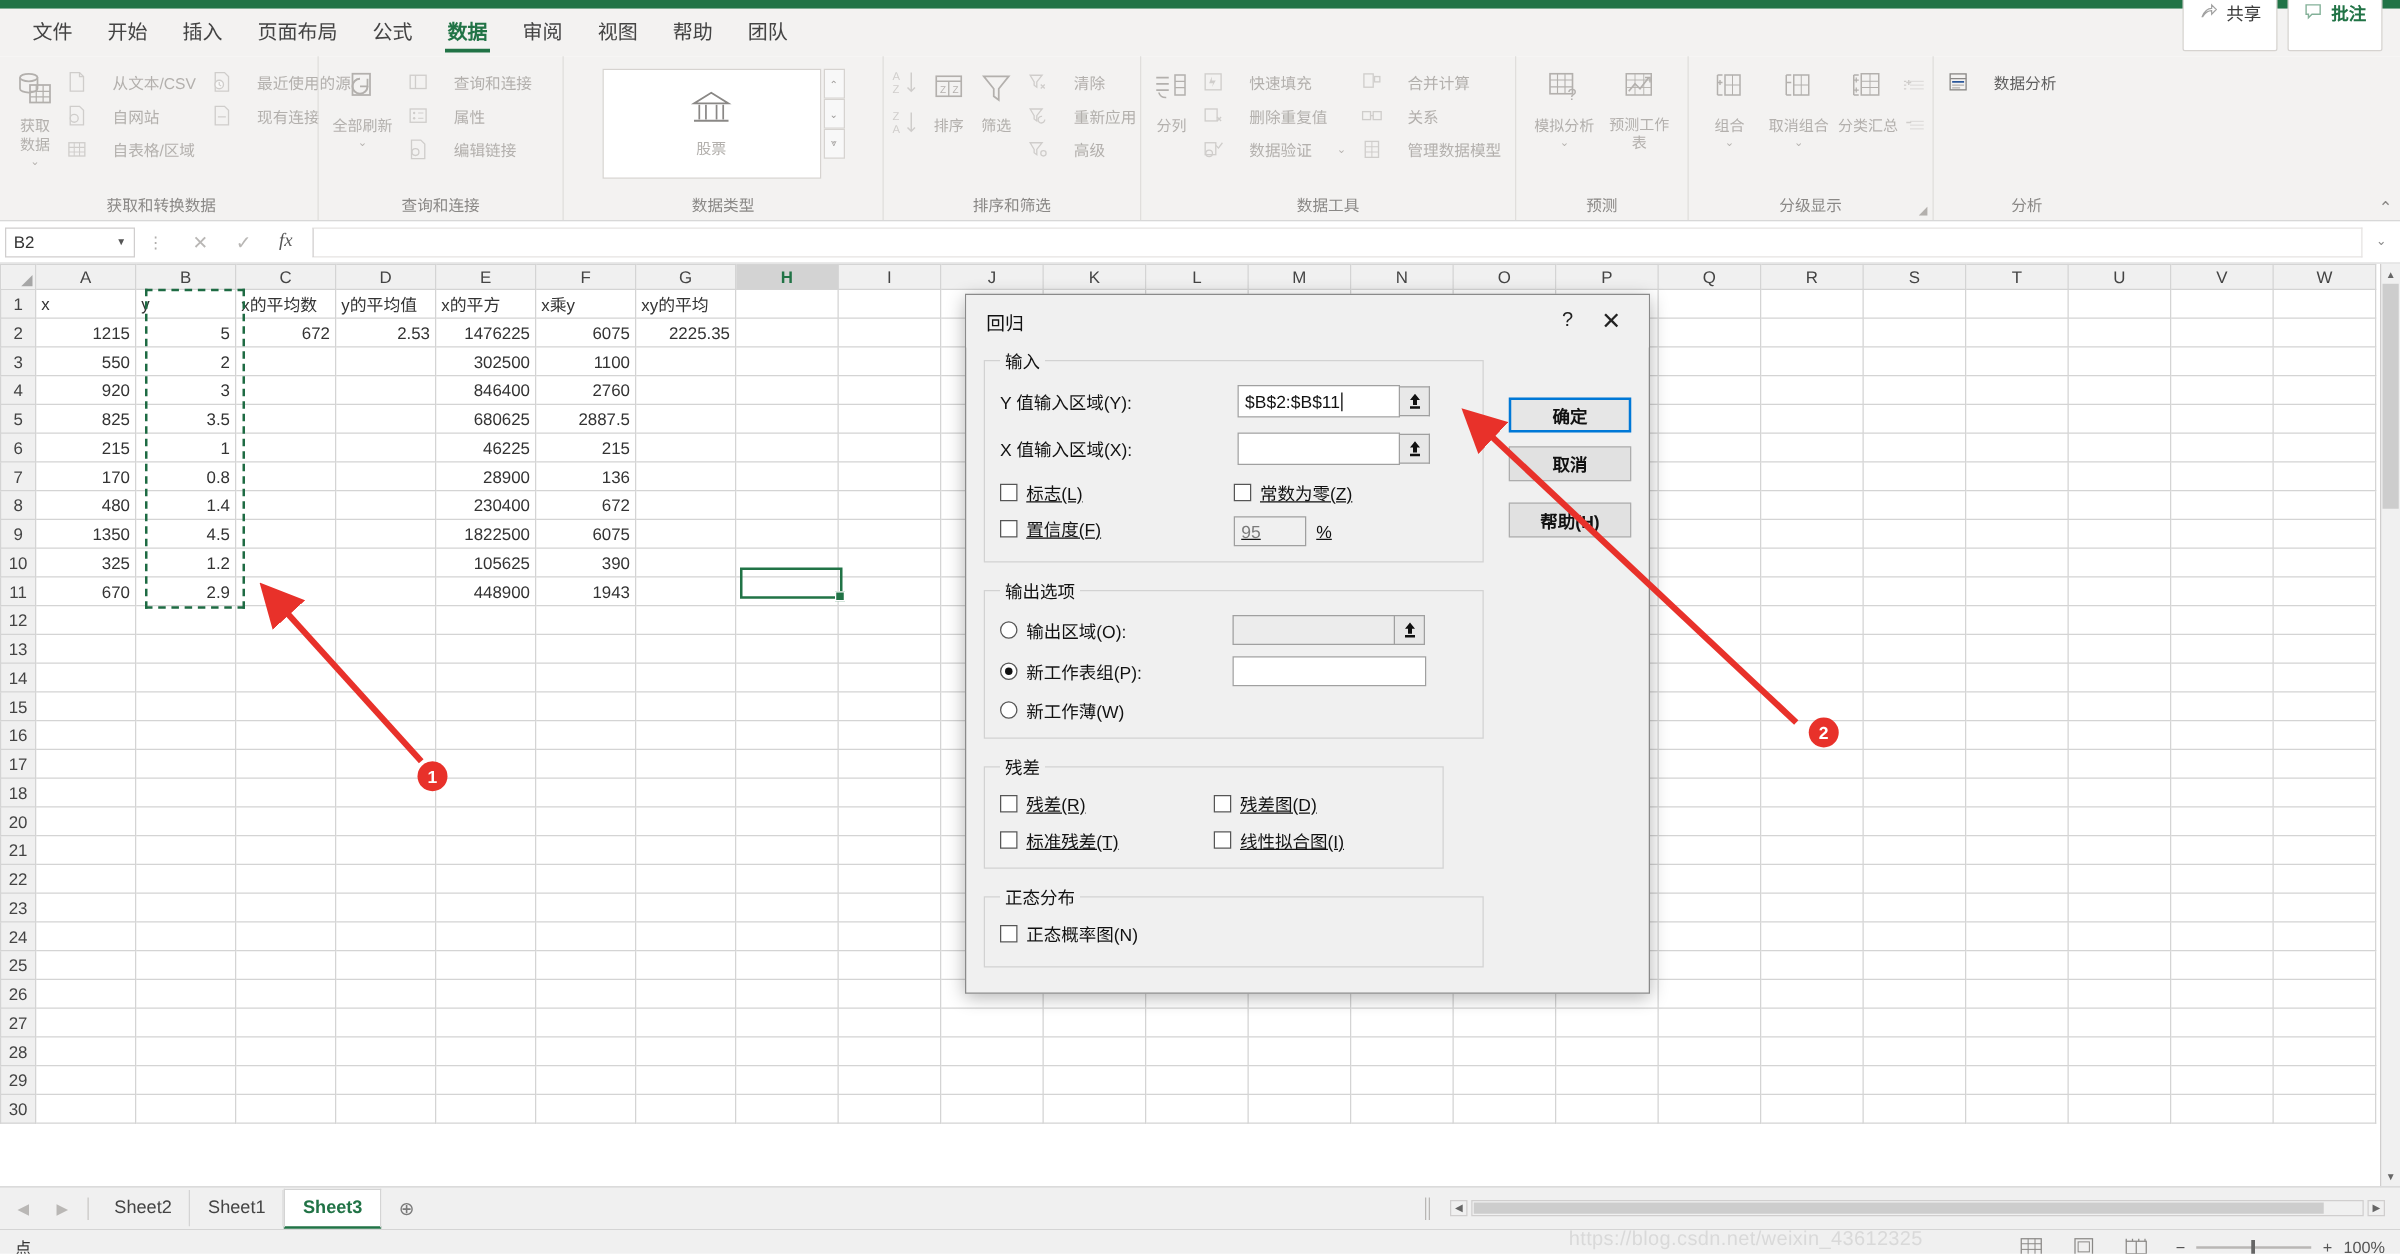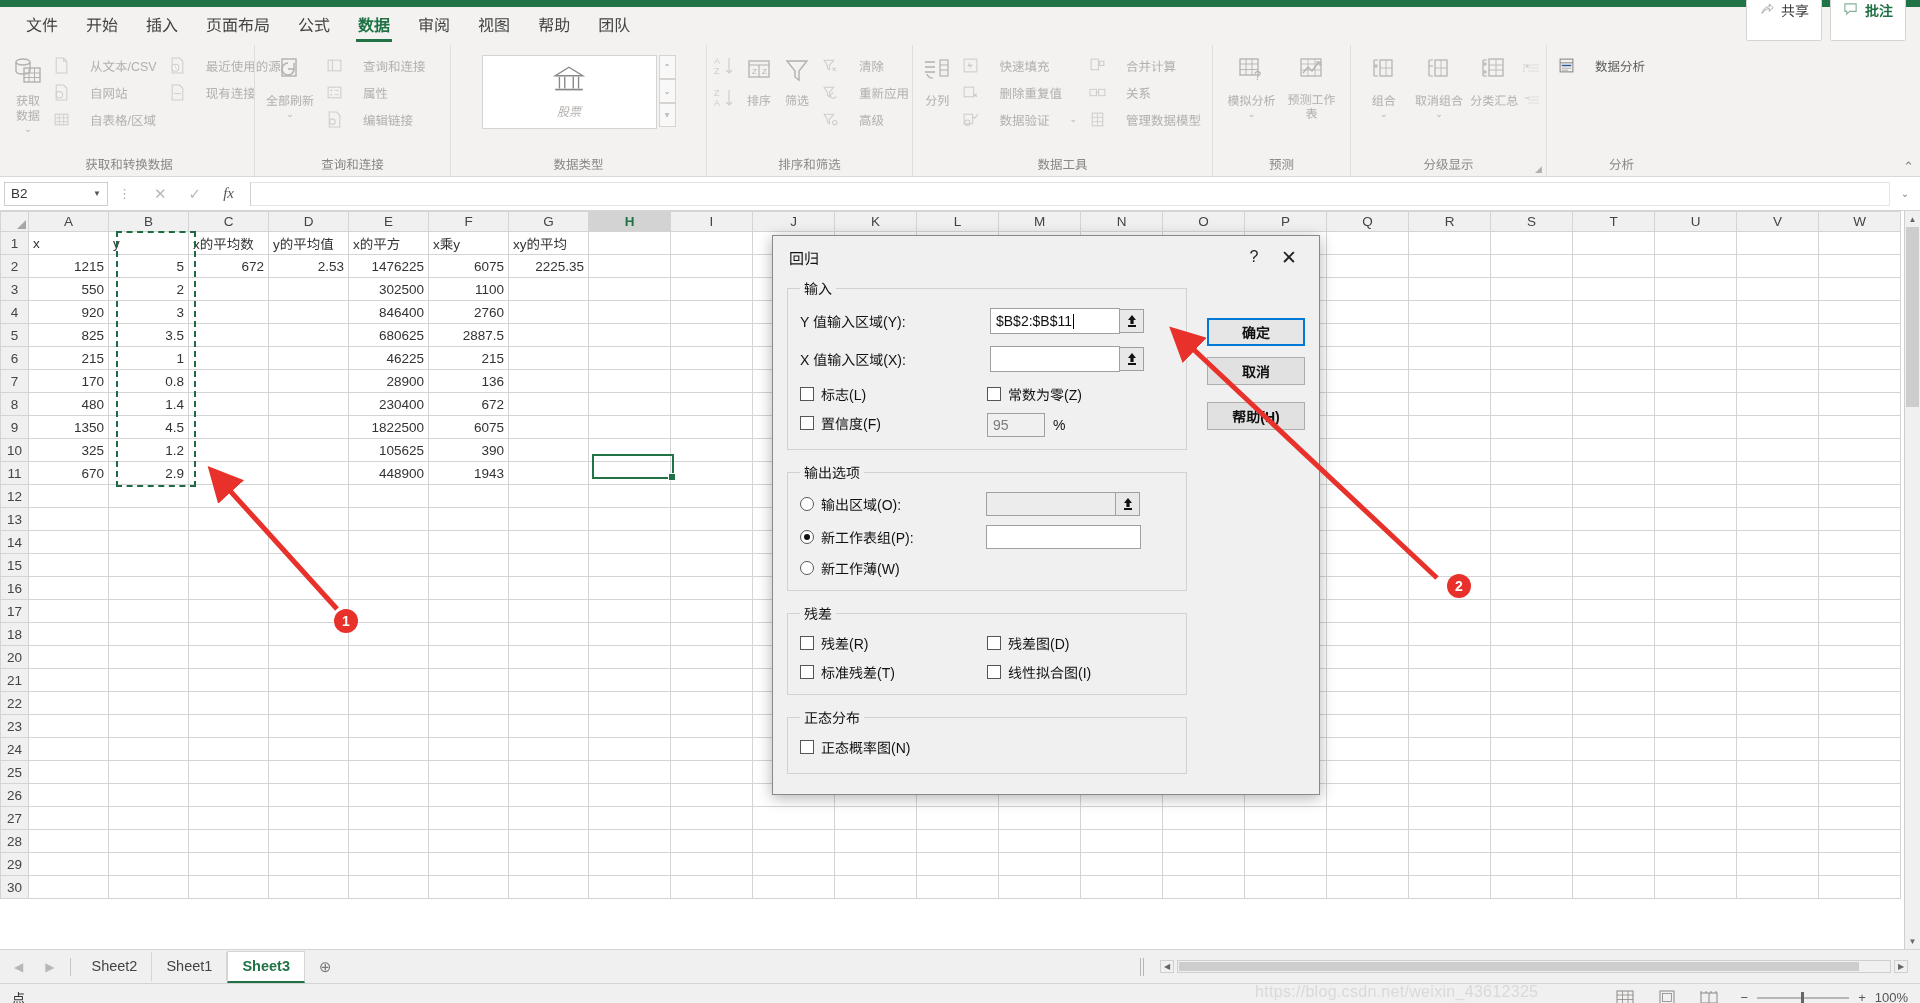--- a/index.html
+++ b/index.html
@@ -54,23 +54,23 @@
   .big-btn .glyph { margin-bottom:3px; }
   .small-col { display:flex; flex-direction:column; gap:3px; padding-top:2px; }
   .small-btn {
     display:flex; align-items:center; gap:20px; font-size:12.5px; color:#b3b0ad;
     padding:2px 5px; cursor:pointer; white-space:nowrap; height:24px;
   }
   .ico { width:17px; height:17px; flex:0 0 17px; display:inline-block; opacity:.55; }
   .caret { font-size:9px; color:#b3b0ad; }
 
   .stocktype {
-    width:175px; height:74px; border:1px solid #d6d3d0; background:#fff;
+    width:175px; height:88px; border:1px solid #d6d3d0; background:#fff;
     display:flex; flex-direction:column; align-items:center; justify-content:center;
-    color:#b3b0ad; font-size:12px; margin-top:4px;font-style:italic;
+    color:#b3b0ad; font-size:12px; margin-top:4px;
   }
   .datatype-scroll {
     width:17px; margin-top:4px; display:flex; flex-direction:column;
   }
   .datatype-scroll div {
     height:24px; border:1px solid #d6d3d0; background:#f8f8f8; font-size:8px;
     display:flex; align-items:center; justify-content:center; color:#9b9896;
   }
   .ribbon-collapse {
     position:absolute; right:6px; bottom:2px; font-size:13px; color:#8a8886; cursor:pointer;
@@ -190,21 +190,21 @@
 
   .dlg-buttons { position:absolute; right:14px; top:40px; width:98px;font-weight:bold; }
   .dbtn {
     width:98px; height:28px; border:1px solid #adadad; background:#e1e1e1;
     display:flex; align-items:center; justify-content:center; font-size:14px;
     margin-bottom:11px; cursor:pointer;
   }
   .dbtn.primary { border:2px solid #0078d7; background:#e6e6e6; }
 
   .twocol { display:flex; }
-  .twocol > div { flex:1; }
+  .twocol > div { flex:1;text-decoration:underline; }
 
   
   .annot { position:absolute; pointer-events:none; }
   .badge {
     position:absolute; width:24px; height:24px; border-radius:50%;
     background:#e8312a; color:#fff; font-size:14px; font-weight:bold;
     display:flex; align-items:center; justify-content:center;
     font-family:"Liberation Sans", sans-serif;
   }
 
@@ -1534,21 +1534,21 @@
         <span class="rad on"></span>
         <span class="chk-label" style="width:165px;">新工作表组(P):</span>
         <div class="plainbox"></div>
       </div>
       <div class="row" style="margin-bottom:0;">
         <span class="rad"></span>
         <span class="chk-label">新工作薄(W)</span>
       </div>
     </fieldset>
 
-    <fieldset class="box" style="width:400px;">
+    <fieldset class="box" style="width:368px;">
       <legend>残差</legend>
       <div class="twocol">
         <div>
           <div class="chk-row">
             <span class="chk"></span>
             <span class="chk-label">残差(R)</span>
           </div>
           <div class="chk-row" style="margin-bottom:0;">
             <span class="chk"></span>
             <span class="chk-label">标准残差(T)</span>

